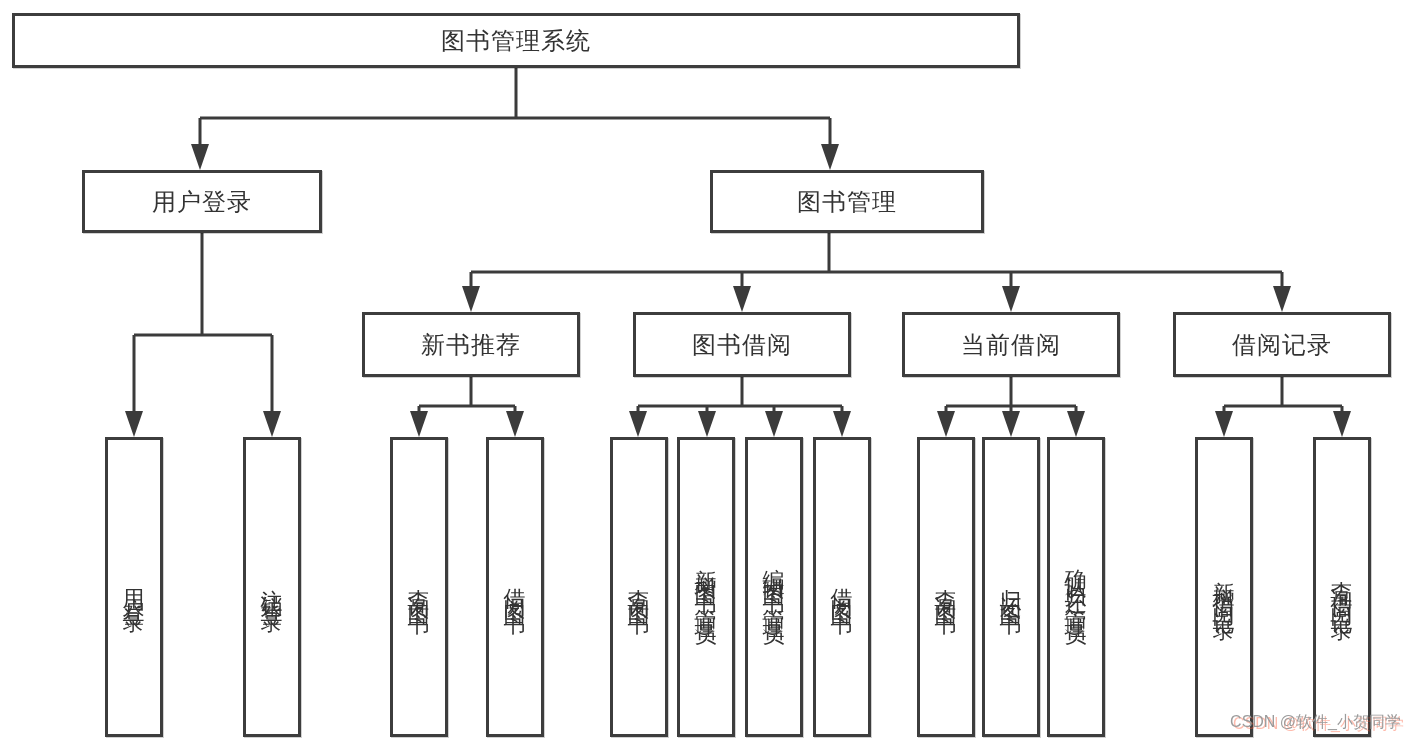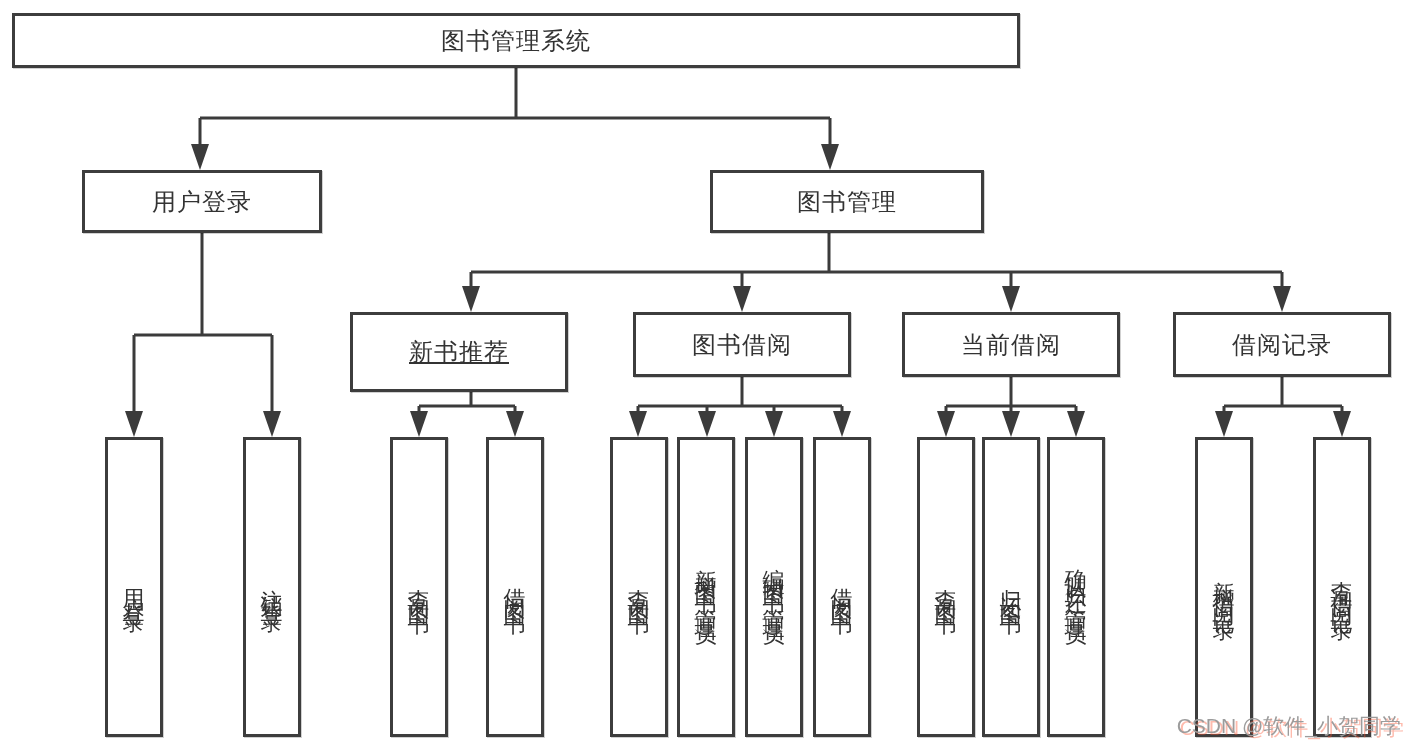--- a/index.html
+++ b/index.html
@@ -42,21 +42,21 @@
     text-orientation: mixed;
     font-size: 22px;
     line-height: 1.05;
     letter-spacing: 8px;
     white-space: nowrap;
   }
   .watermark {
     position: absolute;
     right: 4px;
     top: 712px;
-    font-size: 21px;
+    font-size: 16px;
     color: #9c9c9c;
     white-space: nowrap;
     text-shadow: 3px 2px 0 rgba(252, 85, 49, 0.40);
   }
 </style>
 </head>
 <body>
 
 <div class="stage">
 
@@ -104,21 +104,21 @@
     <span>图书管理系统</span>
   </div>
 
   <div class="box hbox" style="left:82px; top:170px; width:240px; height:63px;">
     <span>用户登录</span>
   </div>
   <div class="box hbox" style="left:710px; top:170px; width:274px; height:63px;">
     <span>图书管理</span>
   </div>
 
-  <div class="box hbox" style="left:350px; top:312px; width:218px; height:80px;text-decoration:underline;">
+  <div class="box hbox" style="left:362px; top:312px; width:218px; height:65px;">
     <span>新书推荐</span>
   </div>
   <div class="box hbox" style="left:633px; top:312px; width:218px; height:65px;">
     <span>图书借阅</span>
   </div>
   <div class="box hbox" style="left:902px; top:312px; width:218px; height:65px;">
     <span>当前借阅</span>
   </div>
   <div class="box hbox" style="left:1173px; top:312px; width:218px; height:65px;">
     <span>借阅记录</span>

